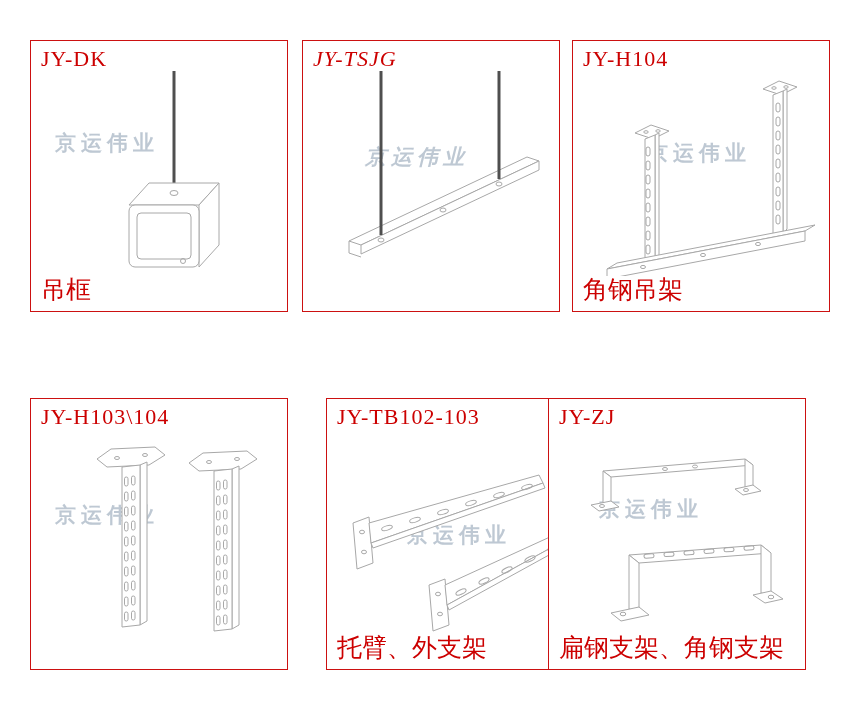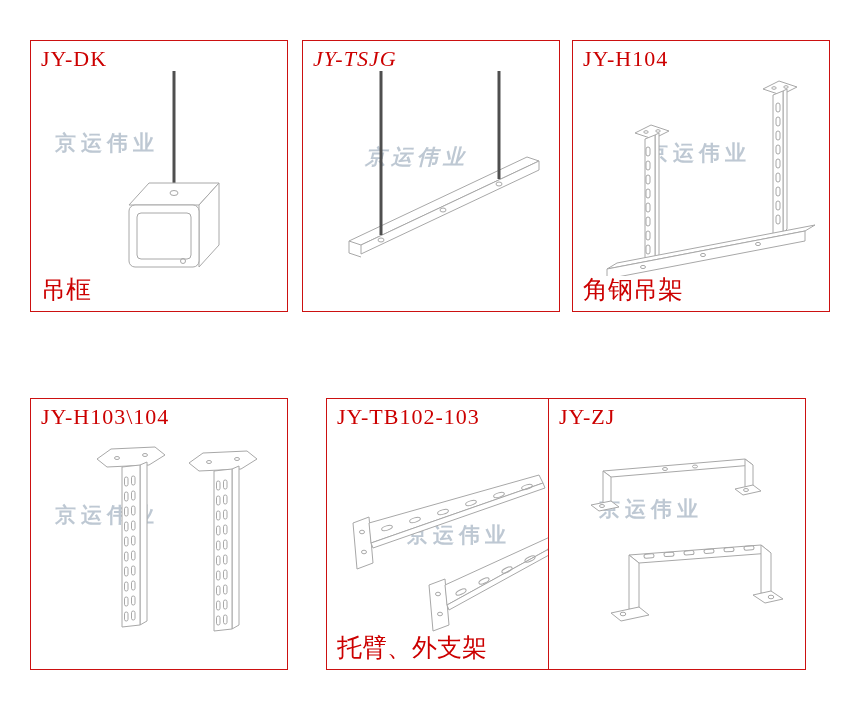--- a/index.html
+++ b/index.html
@@ -226,15 +226,16 @@
         <rect x="175" y="118.6" width="10" height="4" rx="2" transform="rotate(-4 180 120.6)"></rect>
         <rect x="195" y="117" width="10" height="4" rx="2" transform="rotate(-4 200 119)"></rect>
         <polygon points="80,126 90,134 90,182 80,180" fill="#fff"></polygon>
         <polygon points="212,116 222,124 222,166 212,164" fill="#fff"></polygon>
         <polygon points="62,184 90,178 100,186 72,192" fill="#fff"></polygon>
         <ellipse cx="74" cy="185" rx="2.8" ry="1.8"></ellipse>
         <polygon points="204,166 222,162 234,170 216,174" fill="#fff"></polygon>
         <ellipse cx="222" cy="168" rx="2.8" ry="1.8"></ellipse>
       </g>
     </svg>
+    <span class="cname">扁钢支架、角钢支架</span>
   </div>
 
 </div>
 
 </body></html>

